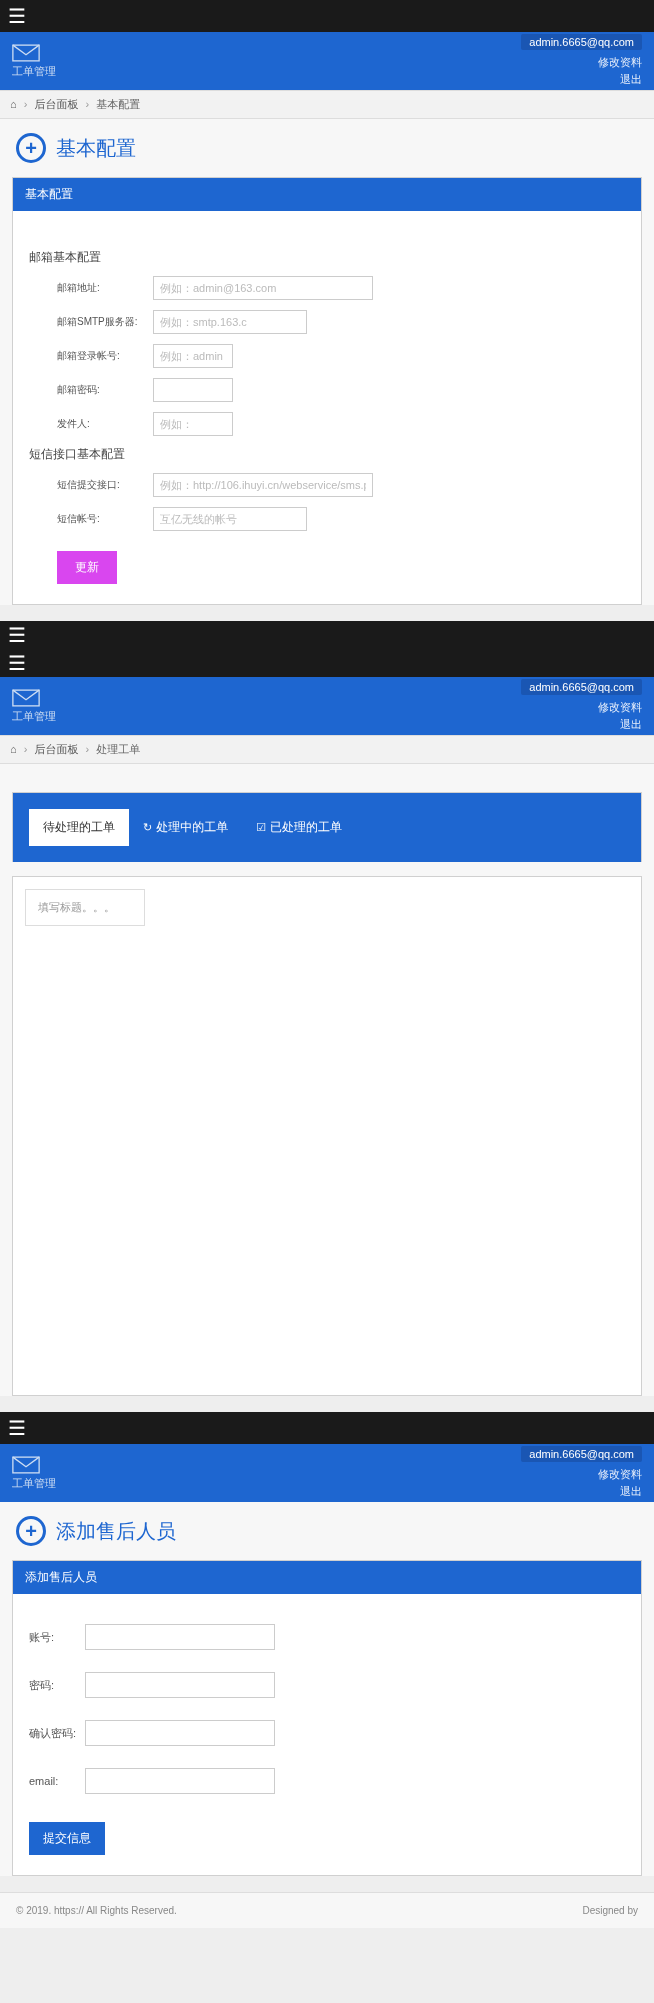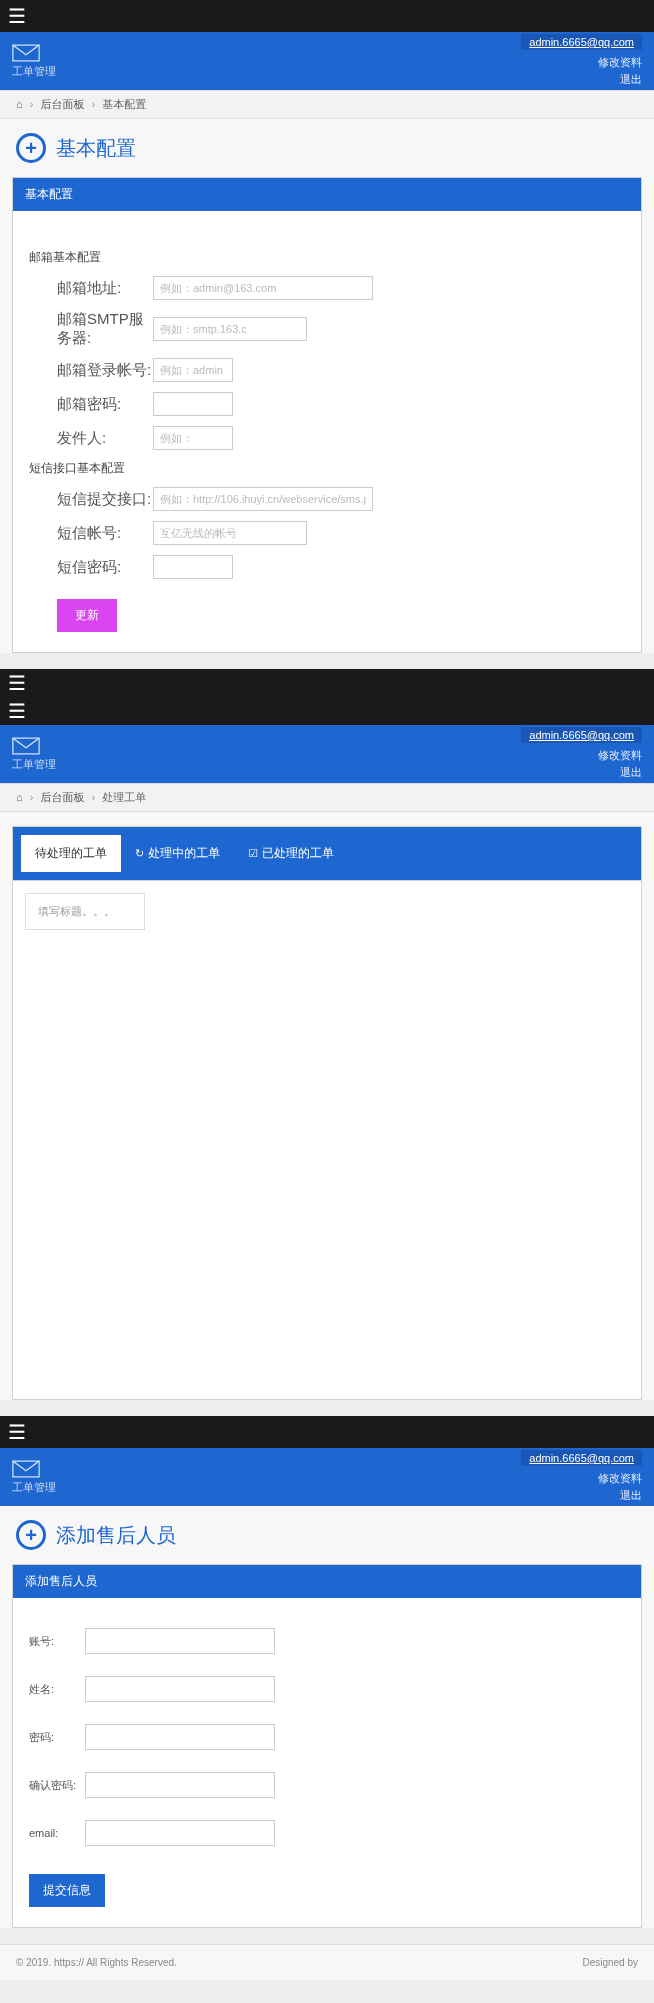--- a/index.html
+++ b/index.html
@@ -5,41 +5,41 @@
 * { box-sizing: border-box; margin: 0; padding: 0; }
 body { font-family: "Microsoft YaHei", Arial, sans-serif; font-size: 12px; background: #eeeeee; color: #333; }
 .screen { width: 654px; background: #f7f7f7; margin-bottom: 10px; }
 .topbar-black { background: #1a1a1a; height: 32px; display: flex; align-items: center; padding: 0 8px; }
 .hamburger { color: #fff; font-size: 20px; cursor: pointer; }
 .topbar-black.double { height: 56px; flex-direction: column; align-items: flex-start; justify-content: center; gap: 4px; }
 .header-blue { background: #1e66d0; height: 58px; display: flex; align-items: center; justify-content: space-between; padding: 0 12px; }
 .brand { display: flex; flex-direction: column; align-items: flex-start; color: #cdddf3; font-size: 11px; }
 .brand svg { width: 28px; height: 18px; margin-bottom: 2px; }
 .user-menu { text-align: right; font-size: 11px; color: #fff; }
-.user-menu .email { background: #1a56b3; padding: 2px 8px; display: inline-block; margin-bottom: 4px; border-radius: 2px; text-decoration: underline; }
+.user-menu .email { background: #1a56b3; padding: 2px 8px; display: inline-block; margin-bottom: 4px; border-radius: 2px; }
 .user-menu .link { display: block; color: #e6eefb; padding: 1px 0; cursor: pointer; }
-.breadcrumb { background: #f2f2f2; border-top: 1px solid #ddd; border-bottom: 1px solid #ddd; padding: 6px 16px; font-size: 11px; color: #666; }
+.breadcrumb { background: #f2f2f2; border-top: 1px solid #ddd; border-bottom: 1px solid #ddd; padding: 6px 10px; font-size: 11px; color: #666; }
 .breadcrumb .sep { margin: 0 4px; color: #999; }
 .breadcrumb a { color: #555; text-decoration: none; }
 .page-title-row { display: flex; align-items: center; padding: 14px 16px; gap: 10px; }
 .plus-circle { width: 30px; height: 30px; border: 3px solid #1e66d0; border-radius: 50%; display: flex; align-items: center; justify-content: center; color: #1e66d0; font-size: 20px; font-weight: bold; cursor: pointer; }
 .page-title { font-size: 20px; color: #1e66d0; font-weight: normal; }
 .panel { margin: 0 12px 16px; border: 1px solid #d0d0d0; background: #fff; }
 .panel-head { background: #1e66d0; color: #fff; padding: 8px 12px; font-size: 12px; }
 .panel-body { padding: 30px 16px 20px; }
 .section-label { font-size: 12px; color: #444; margin: 8px 0 10px; }
 .sms-section { }
 .form-row { display: flex; align-items: center; margin: 0 0 10px 28px; }
-.form-row label { width: 96px; font-size: 15px; color: #555; text-align: left; }
+.form-row label { width: 96px; font-size: 10px; color: #555; text-align: left; }
 .form-row input { height: 24px; border: 1px solid #ccc; padding: 0 6px; font-size: 11px; color: #333; width: 154px; }
 .form-row input.narrow { width: 80px; }
 .form-row input.wide { width: 220px; }
 .form-row input::placeholder { color: #bbb; }
 .btn-primary { background: #d946ef; color: #fff; border: none; padding: 8px 18px; font-size: 12px; cursor: pointer; margin-top: 10px; margin-left: 28px; }
-.tabs-bar { background: #1e66d0; display: flex; padding: 8px; margin: 0 12px; border: 1px solid #d0d0d0; border-bottom: none; }
+.tabs-bar { background: #1e66d0; display: flex; padding: 16px; margin: 14px 12px; border: 1px solid #d0d0d0; border-bottom: none; }
 .tab { padding: 10px 14px; font-size: 12px; color: #fff; cursor: pointer; display: flex; align-items: center; gap: 4px; }
 .tab.active { background: #fff; color: #333; }
 .tab-icon { font-size: 11px; }
 .panel-tall { margin: 0 12px 16px; border: 1px solid #d0d0d0; background: #fff; min-height: 520px; padding: 12px; }
 .title-input { border: 1px solid #ddd; padding: 10px 12px; width: 120px; font-size: 11px; color: #999; }
 .simple-form-row { display: flex; align-items: center; margin-bottom: 22px; }
 .simple-form-row label { width: 56px; font-size: 11px; color: #555; }
 .simple-form-row input { height: 26px; border: 1px solid #ccc; padding: 0 6px; font-size: 11px; width: 190px; }
 .btn-submit { background: #1e66d0; color: #fff; border: none; padding: 8px 14px; font-size: 12px; cursor: pointer; margin-top: 6px; }
 .footer { width: 654px; background: #f7f7f7; padding: 12px 16px; display: flex; justify-content: space-between; font-size: 10px; color: #888; border-top: 1px solid #ddd; }
@@ -104,24 +104,20 @@
 
       <div class="section-label sms-section">短信接口基本配置</div>
       <div class="form-row">
         <label>短信提交接口:</label>
         <input type="text" class="wide" placeholder="例如：http://106.ihuyi.cn/webservice/sms.php" style="">
       </div>
       <div class="form-row">
         <label>短信帐号:</label>
         <input type="text" placeholder="互亿无线的帐号" style="">
       </div>
-      <div class="form-row">
-        <label>短信密码:</label>
-        <input type="password" class="narrow" style="">
-      </div>
 
       <button class="btn-primary">更新</button>
     </div>
   </div>
 </div>
 
 <div class="screen">
   <div class="topbar-black double">
     <span class="hamburger">☰</span>
     <span class="hamburger">☰</span>
@@ -189,24 +185,20 @@
     <h2 class="page-title">添加售后人员</h2>
   </div>
   <div class="panel">
     <div class="panel-head">添加售后人员</div>
     <div class="panel-body">
       <div class="simple-form-row">
         <label>账号:</label>
         <input type="text" style="">
       </div>
       <div class="simple-form-row">
-        <label>姓名:</label>
-        <input type="text" style="">
-      </div>
-      <div class="simple-form-row">
         <label>密码:</label>
         <input type="password" style="">
       </div>
       <div class="simple-form-row">
         <label>确认密码:</label>
         <input type="password" style="">
       </div>
       <div class="simple-form-row">
         <label>email:</label>
         <input type="text" style="">

